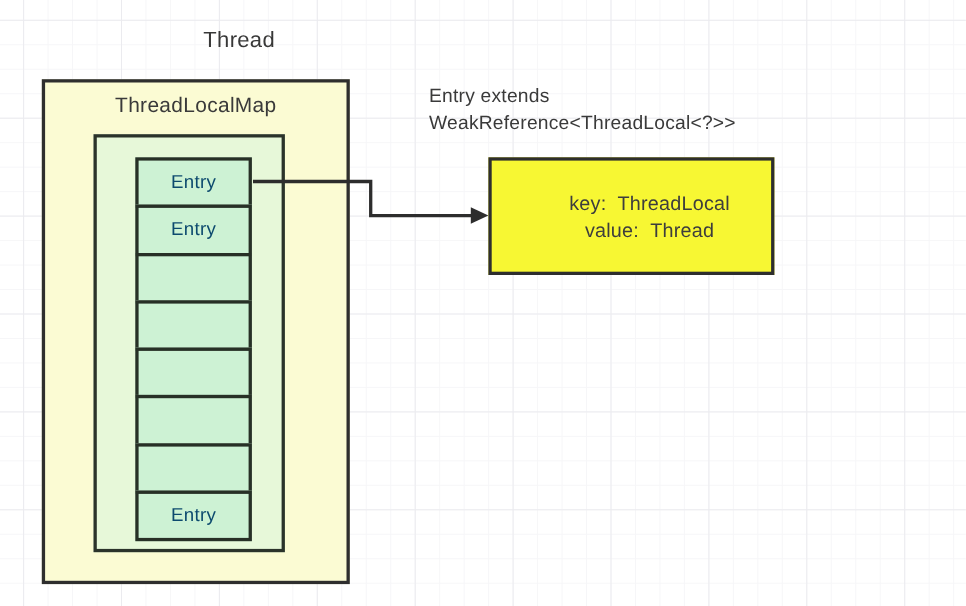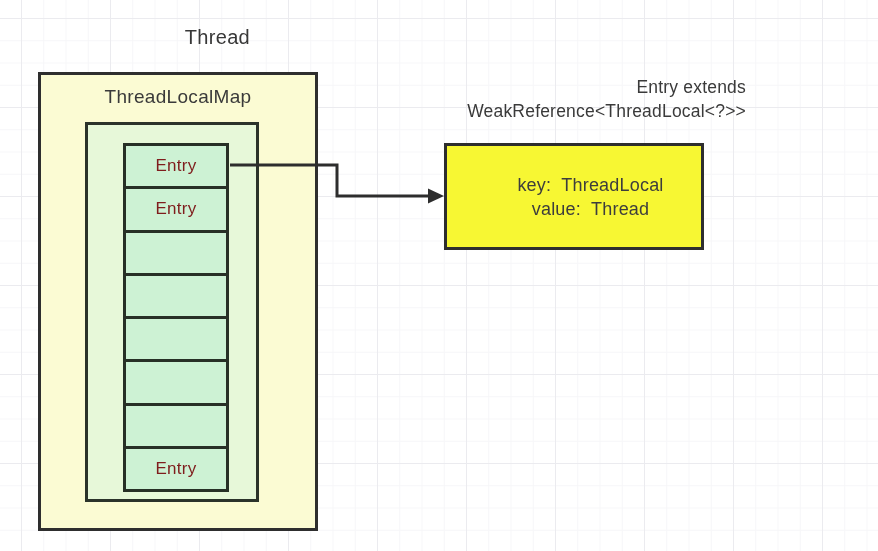--- a/index.html
+++ b/index.html
@@ -66,36 +66,36 @@
   }
   .slot {
     flex: 1 1 0;
     background: #cdf2d4;
     border: 3px solid #273026;
     margin-top: -3px;
     display: flex;
     align-items: center;
     justify-content: center;
     font-size: 17px;
-    color: #7f1d1d;
+    color: #0c4a6e;
     letter-spacing: 0.3px;
   }
   .slot:first-child { margin-top: 0; }
 
   .arrow-svg {
     position: absolute;
     left: 0; top: 0;
     width: 878px; height: 551px;
     pointer-events: none;
   }
 
   .entry-note {
     position: absolute;
     left: 390px; top: 75px; width: 356px;
-    text-align: right;
+    text-align: left;
     font-size: 17.5px;
     line-height: 24px;
     color: #3a3a3a;
     letter-spacing: 0.2px;
   }
 
   .entry-detail-box {
     position: absolute;
     left: 444px; top: 143px;
     width: 260px; height: 107px;

